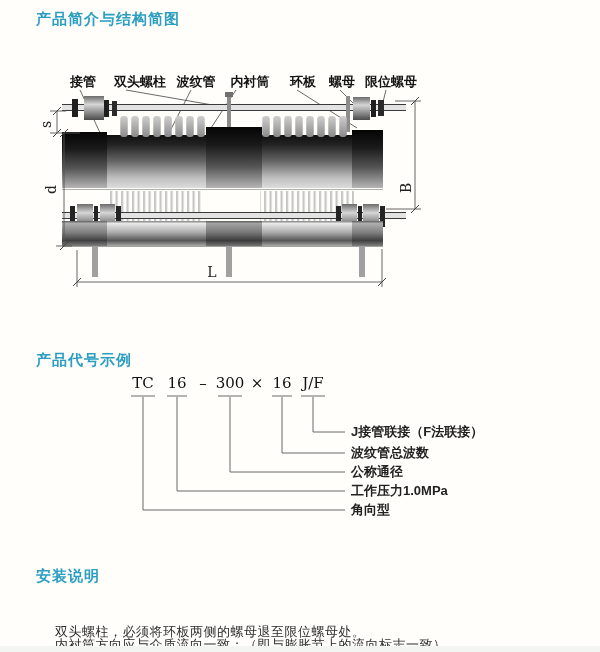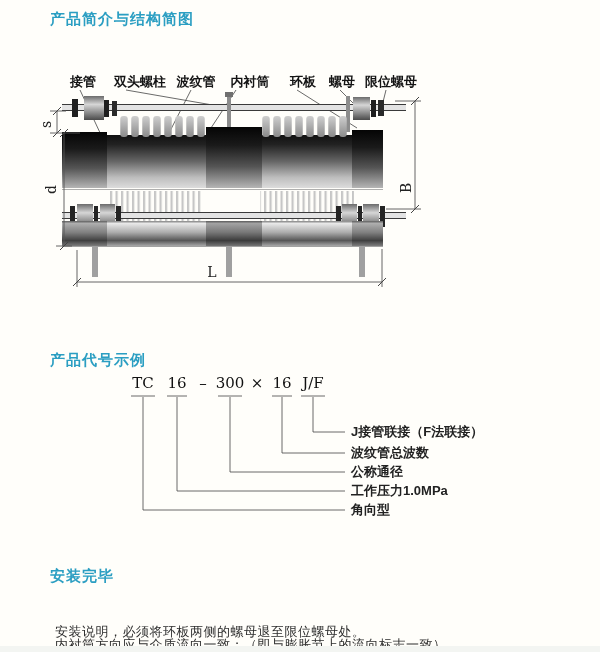--- a/index.html
+++ b/index.html
@@ -2,21 +2,21 @@
 <html><head>
 <meta charset="utf-8">
 <style>
   html,body{margin:0;padding:0;}
   body{
     width:600px;height:652px;position:relative;overflow:hidden;
     background:#fffefa;
     font-family:"Liberation Sans","DejaVu Sans",sans-serif;
   }
   .sec-title{
-    position:absolute;left:50px;
+    position:absolute;left:36px;
     font-size:15px;font-weight:bold;color:#2b9ec2;letter-spacing:1px;
   }
   #title-intro{top:10px;}
   #title-code{top:351px;}
   #title-install{top:567px;}
   .install-line{
     position:absolute;left:55px;width:470px;
     font-size:13px;color:#2d2d2d;letter-spacing:0.5px;
   }
   #install-line-1{top:636px;}
@@ -247,18 +247,18 @@
 
   <g>
     <text class="callout-label" x="351" y="66">J接管联接（F法联接）</text>
     <text class="callout-label" x="351" y="87">波纹管总波数</text>
     <text class="callout-label" x="351" y="106">公称通径</text>
     <text class="callout-label" x="351" y="125">工作压力1.0MPa</text>
     <text class="callout-label" x="351" y="144">角向型</text>
   </g>
 </svg>
 
-<div class="sec-title" id="title-install">安装完毕</div>
+<div class="sec-title" id="title-install">安装说明</div>
 
 <div class="install-line" id="install-line-1">内衬筒方向应与介质流向一致；（即与膨胀节上的流向标志一致）</div>
-<div class="install-line" id="install-line-2">安装说明，必须将环板两侧的螺母退至限位螺母处。</div>
+<div class="install-line" id="install-line-2">双头螺柱，必须将环板两侧的螺母退至限位螺母处。</div>
 
 <div id="bottom-strip"></div>
 
 </body></html>

